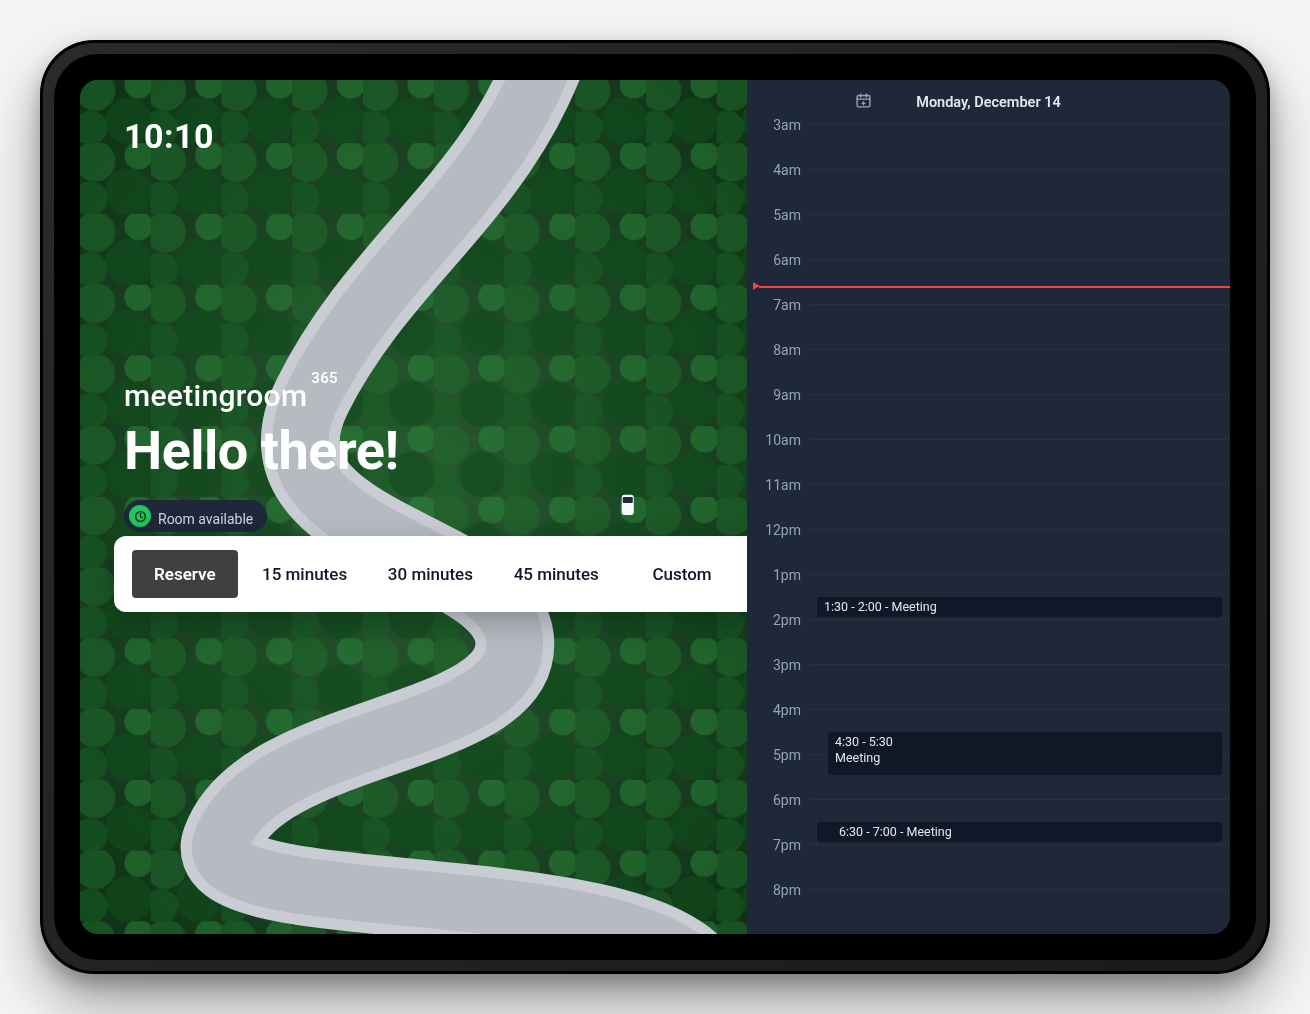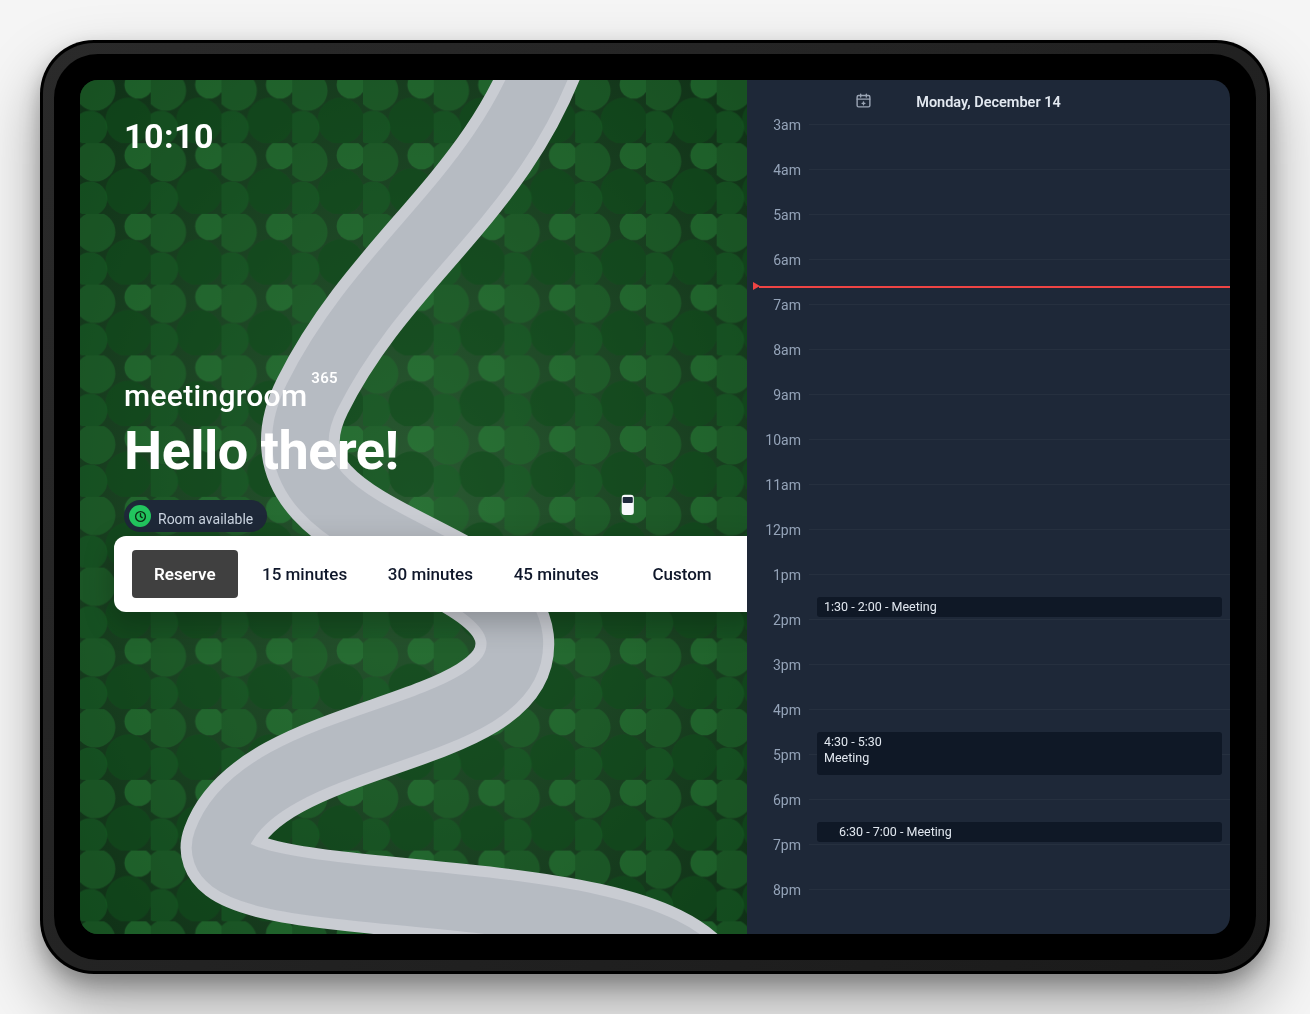--- a/index.html
+++ b/index.html
@@ -189,21 +189,21 @@
               <div class="line"></div>
             </div>
             <div class="hour" style="top: 765px;">
               <div class="lbl">8pm</div>
               <div class="line"></div>
             </div>
             <div class="now" style="top: 162px;"></div>
             <div class="event" style="top: 472.5px; height: 20.5px;">
               <span class="t1">1:30 - 2:00 - Meeting</span>
             </div>
-            <div class="event" style="top: 607.5px; height: 43px;">
+            <div class="event" style="top: 607.5px; height: 43px; margin-left: 11px;">
               <span class="t1">4:30 - 5:30</span>
               <span class="t2">Meeting</span>
             </div>
             <div class="event" style="top: 697.5px; height: 20.5px; padding-left: 22px;">
               <span class="t1">6:30 - 7:00 - Meeting</span>
             </div>
           </div>
    </div>
 
   </div>

